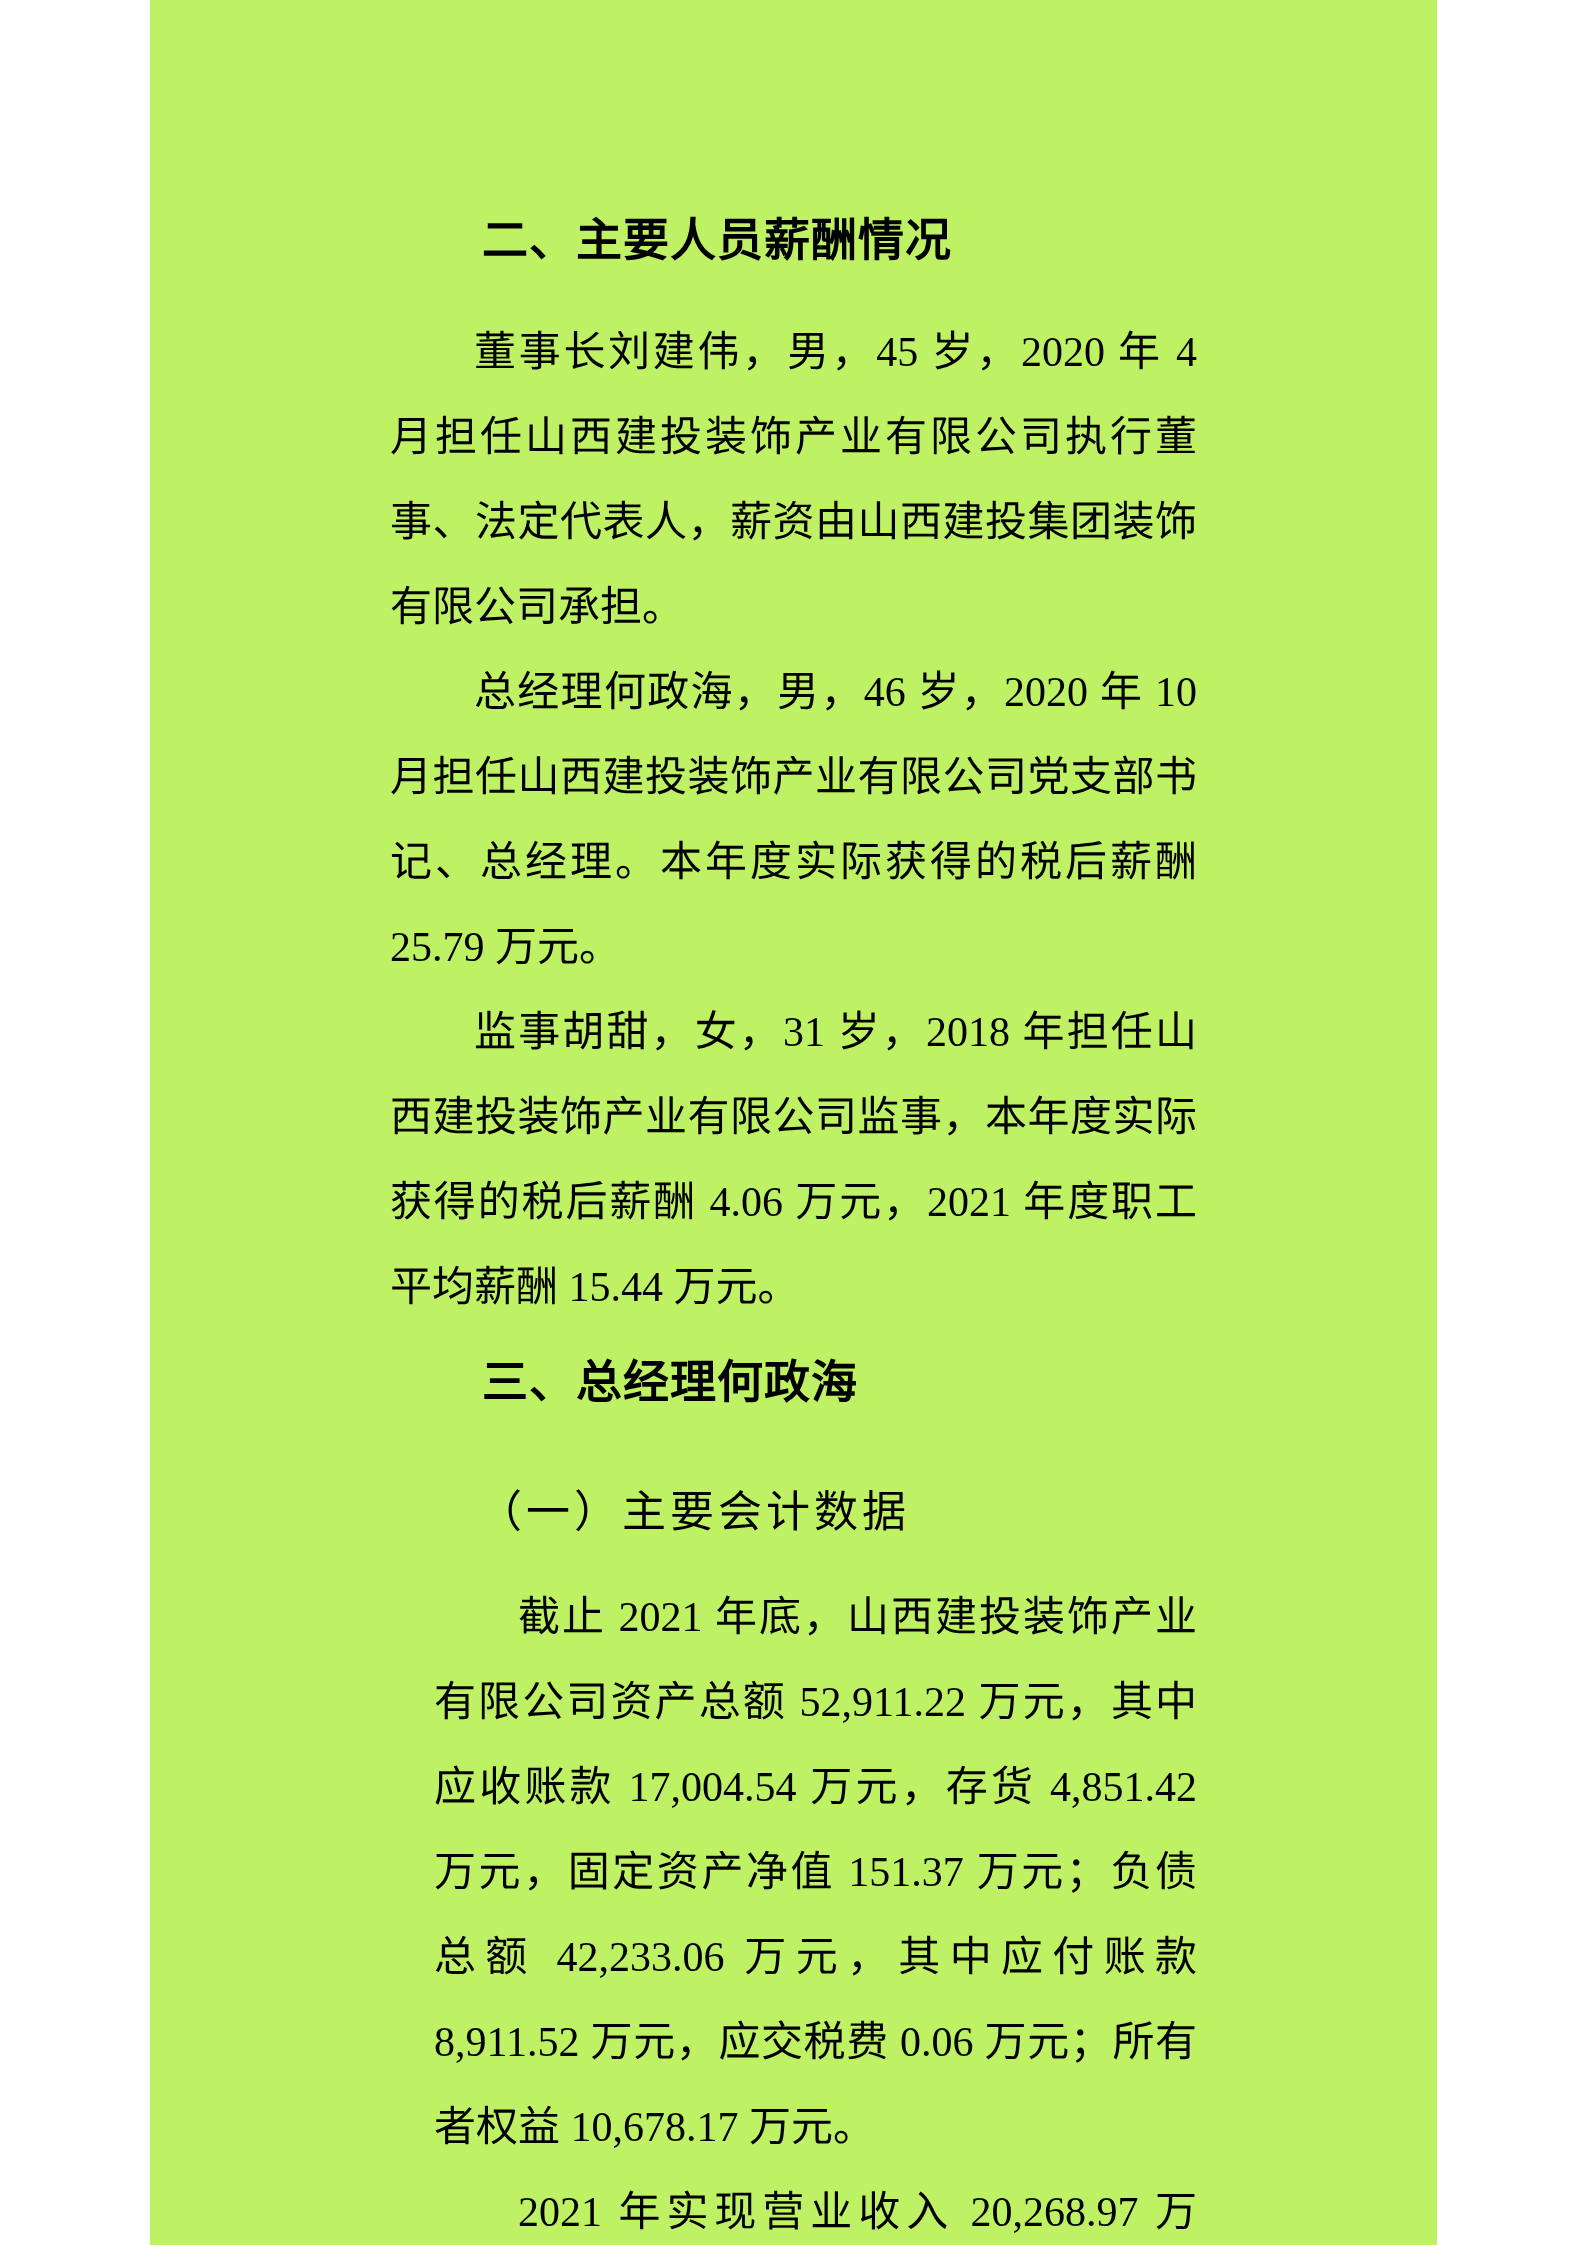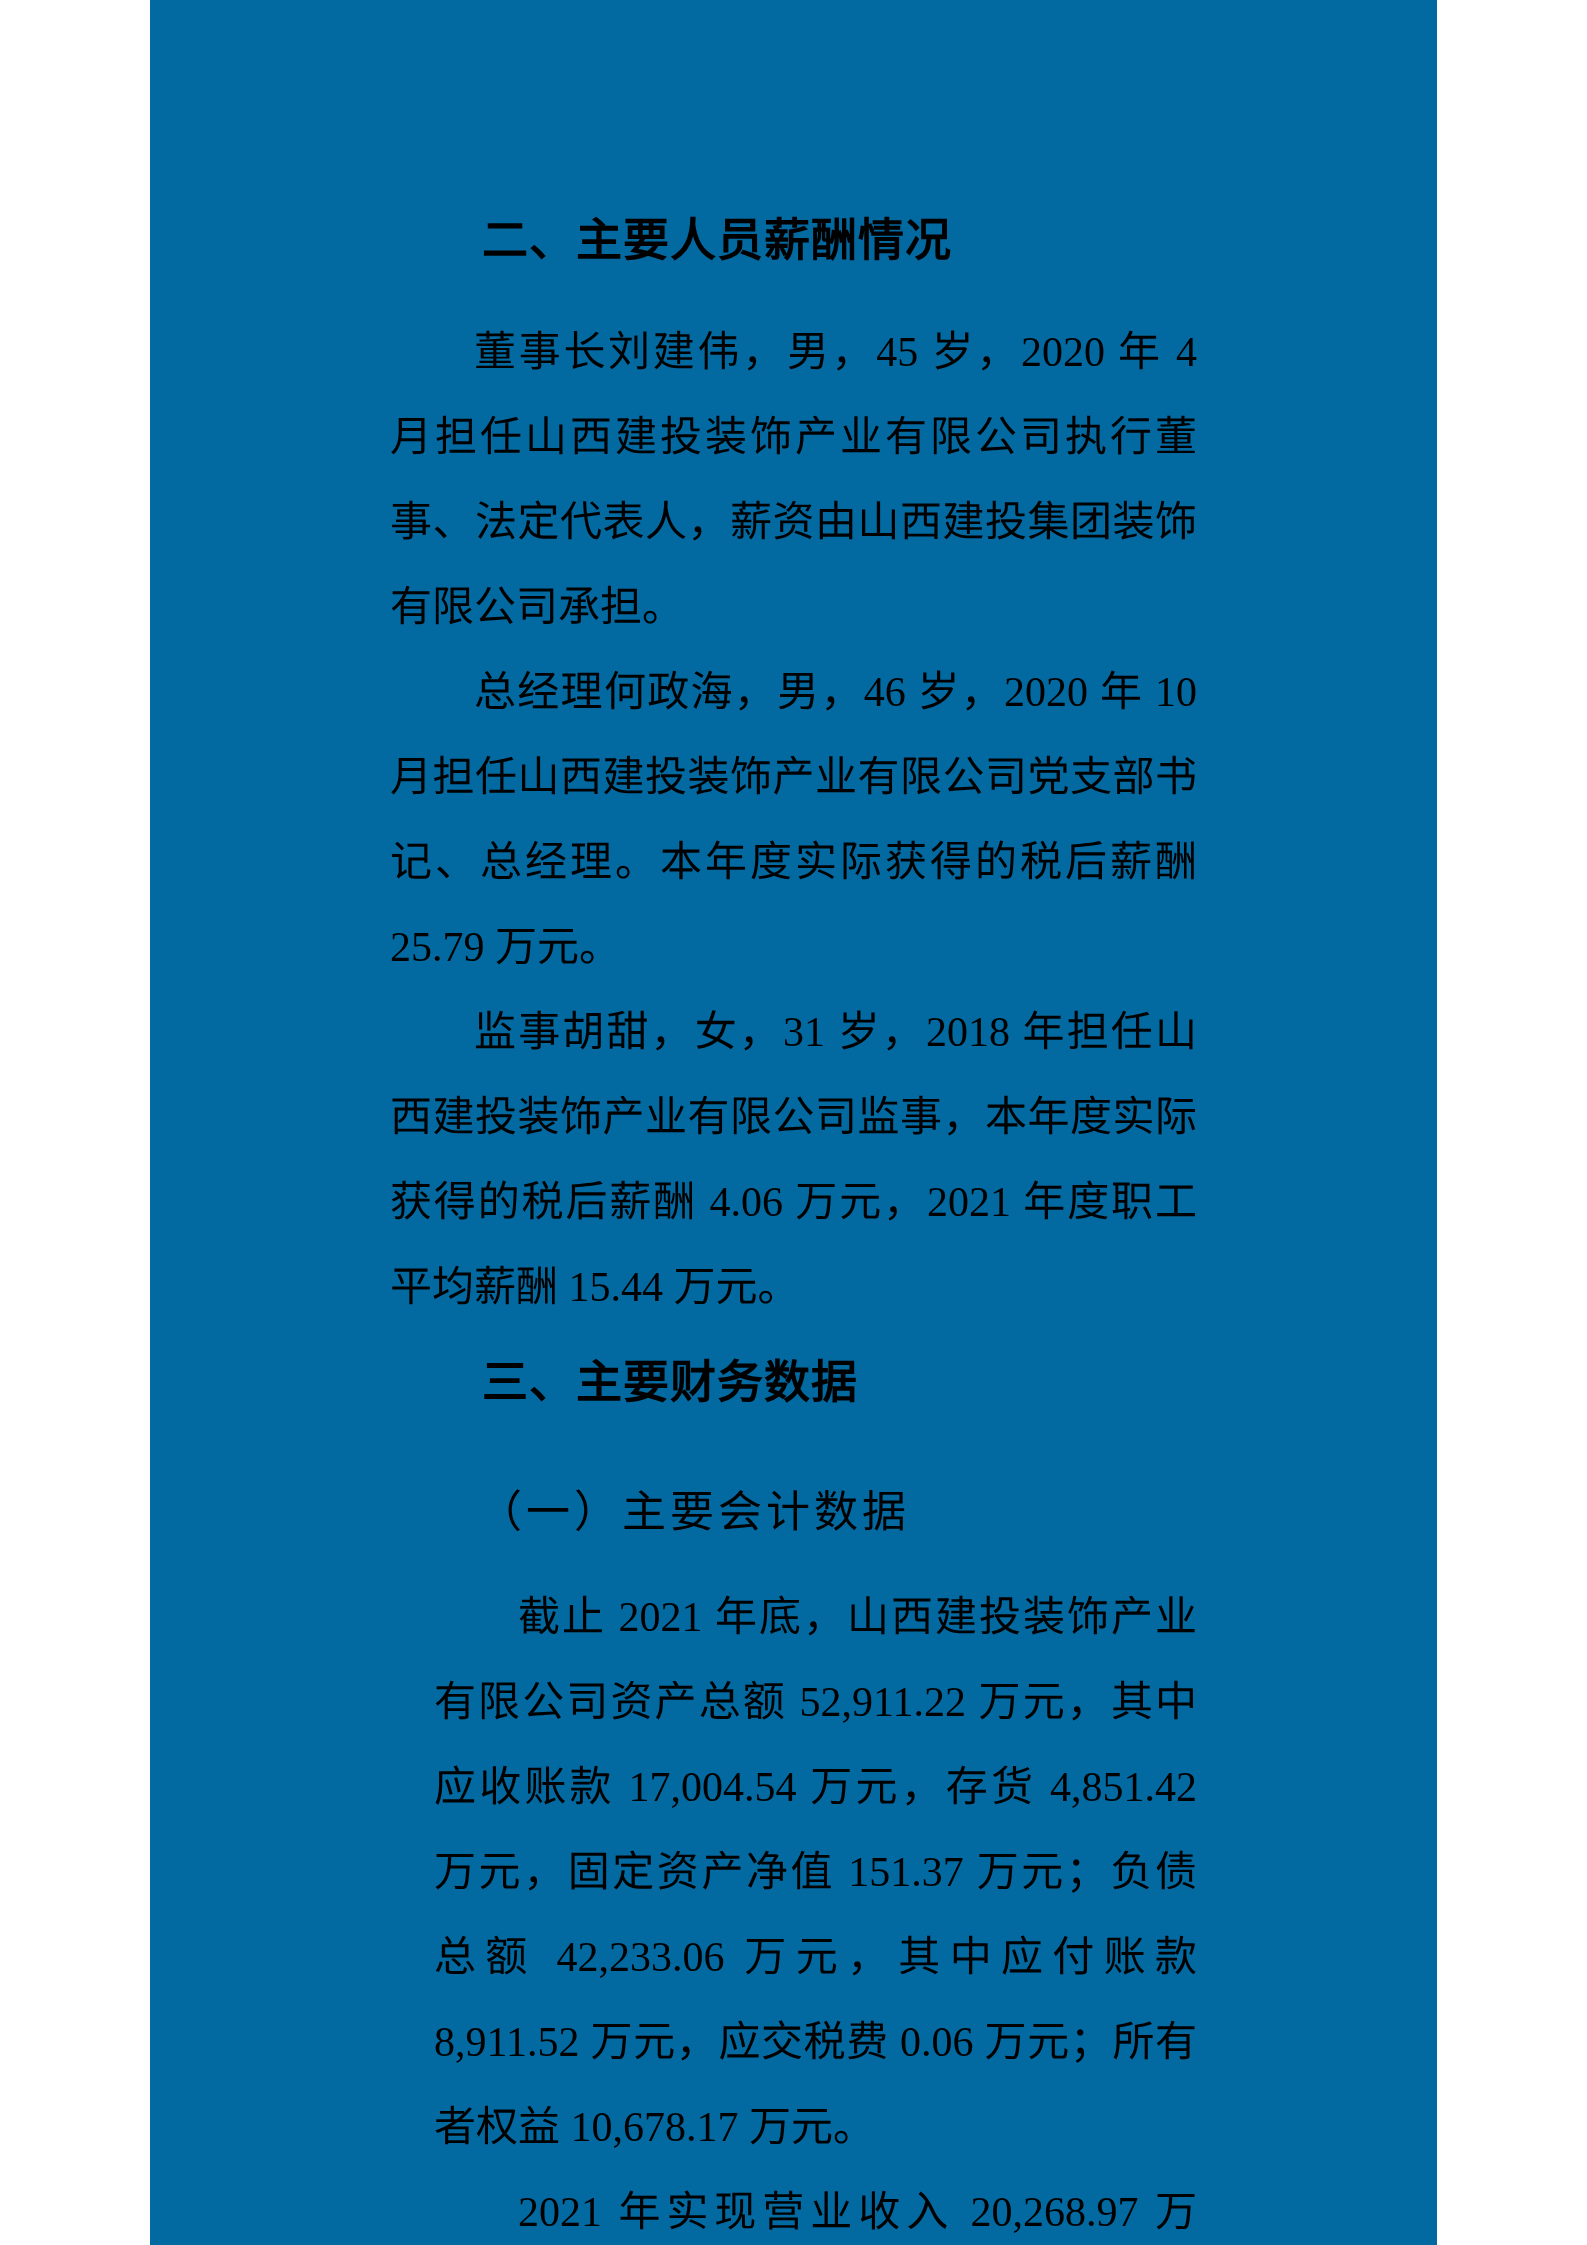--- a/index.html
+++ b/index.html
@@ -6,21 +6,21 @@
   html, body {
     margin: 0;
     padding: 0;
     background: #ffffff;
   }
   .page {
     position: relative;
     width: 1287px;
     height: 2245px;
     margin: 0 auto;
-    background: #0369a1;
+    background: #bef264;
     box-sizing: border-box;
     padding: 0 240px;
     overflow: hidden;
     color: #000000;
   }
   
   .doc-heading {
     font-family: "Liberation Sans", sans-serif;
     font-size: 46px;
     font-weight: bold;
@@ -72,21 +72,21 @@
 <div class="page">
 
   <h2 class="doc-heading first">二、主要人员薪酬情况</h2>
 
   <div class="body-block-1">
     <p class="doc-paragraph">董事长刘建伟，男，45 岁，2020 年 4 月担任山西建投装饰产业有限公司执行董事、法定代表人，薪资由山西建投集团装饰有限公司承担。</p>
     <p class="doc-paragraph">总经理何政海，男，46 岁，2020 年 10 月担任山西建投装饰产业有限公司党支部书记、总经理。本年度实际获得的税后薪酬 25.79 万元。</p>
     <p class="doc-paragraph">监事胡甜，女，31 岁，2018 年担任山西建投装饰产业有限公司监事，本年度实际获得的税后薪酬 4.06 万元，2021 年度职工平均薪酬 15.44 万元。</p>
   </div>
 
-  <h2 class="doc-heading second">三、主要财务数据</h2>
+  <h2 class="doc-heading second">三、总经理何政海</h2>
 
   <h3 class="doc-subheading">（一）主要会计数据</h3>
 
   <div class="body-block-2">
     <p class="doc-paragraph">截止 2021 年底，山西建投装饰产业有限公司资产总额 52,911.22 万元，其中应收账款 17,004.54 万元，存货 4,851.42 万元，固定资产净值 151.37 万元；负债总额 42,233.06 万元，其中应付账款 8,911.52 万元，应交税费 0.06 万元；所有者权益 10,678.17 万元。</p>
     <p class="doc-paragraph">2021 年实现营业收入 20,268.97 万元；发生管理费用 499.33 万元,研发费用 752.92 万元,财务费用-0.38 万元；实现利润总额 520.29 万元， 净利润 455.64 万元。</p>
   </div>
 
 </div>
 

